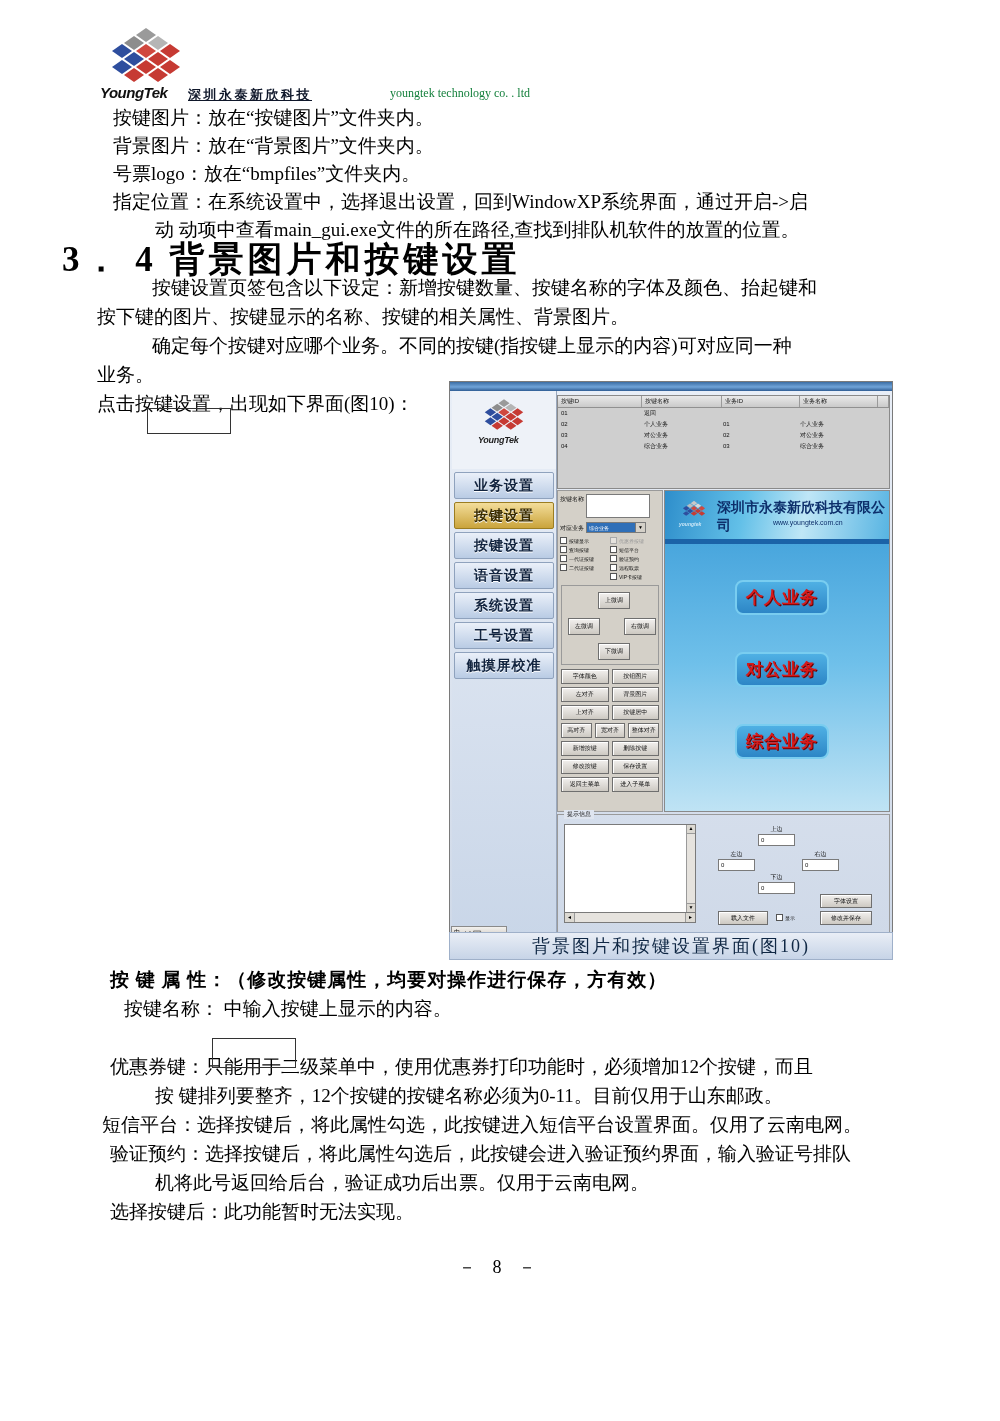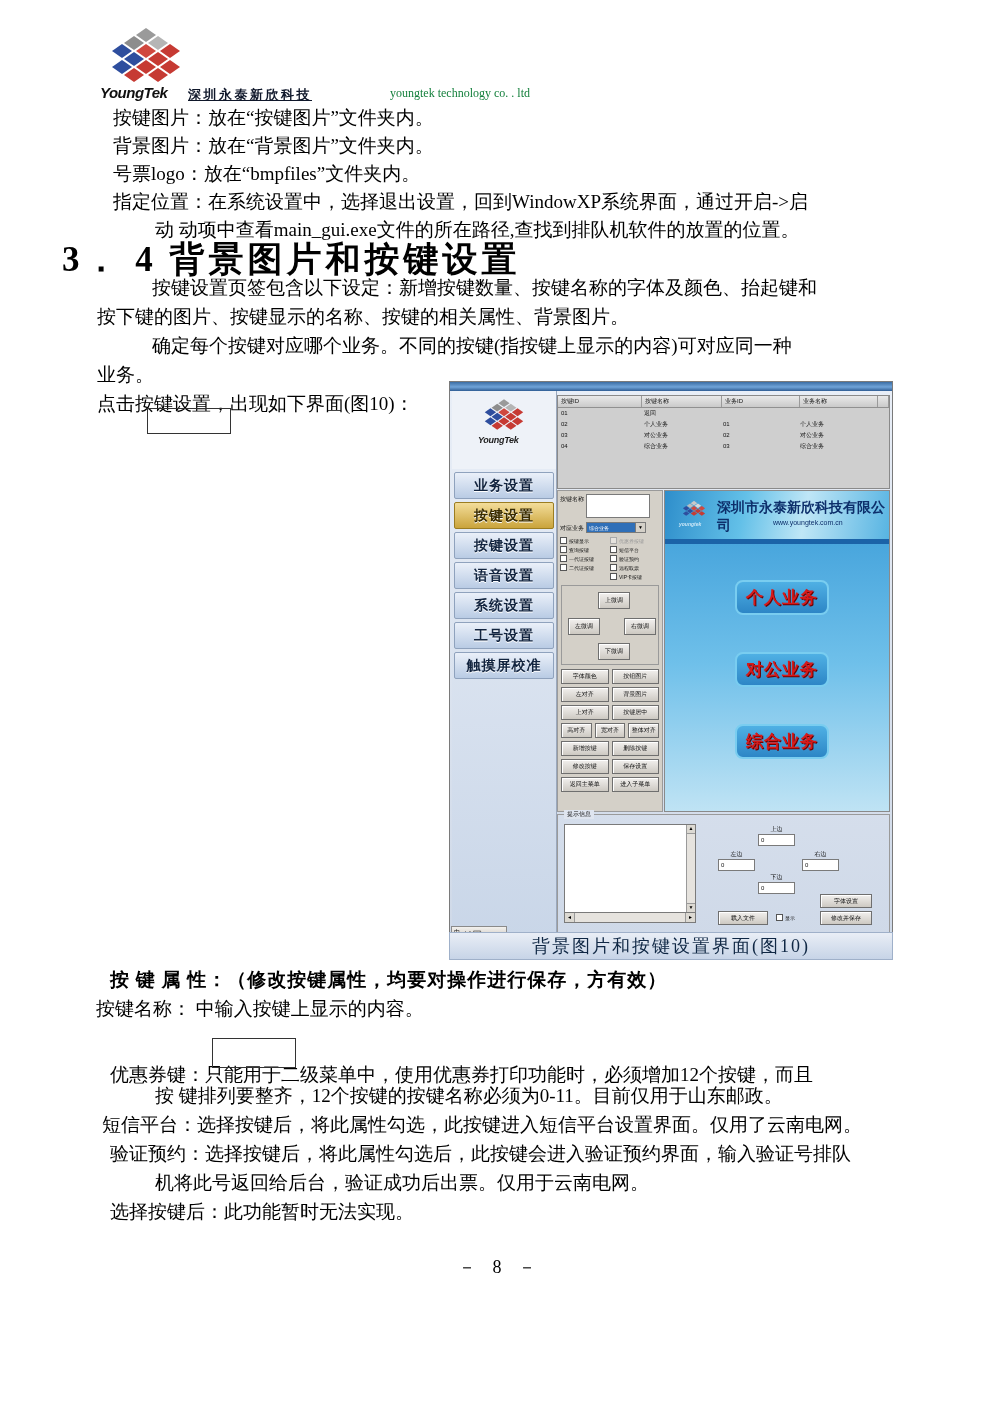--- a/index.html
+++ b/index.html
@@ -455,22 +455,22 @@
       <div class="ime">
         <span>中</span>
         <span>✓ ° ⌨</span>
       </div>
     </div>
   </div>
 
   <div class="caption">背景图片和按键设置界面(图10)</div>
 
   <div class="txt bold" style="left:110px;top:966px;">按 键 属 性：（修改按键属性，均要对操作进行保存，方有效）</div>
-  <div class="txt" style="left:96px;top:995px;">按键名称：         中输入按键上显示的内容。</div>
-  <div class="txt" style="left:110px;top:1053px;margin-top:8px;">优惠券键：只能用于二级菜单中，使用优惠券打印功能时，必须增加12个按键，而且</div>
+  <div class="txt" style="left:124px;top:995px;">按键名称：         中输入按键上显示的内容。</div>
+  <div class="txt" style="left:110px;top:1053px;">优惠券键：只能用于二级菜单中，使用优惠券打印功能时，必须增加12个按键，而且</div>
   <div class="txt" style="left:155px;top:1082px;">按 键排列要整齐，12个按键的按键名称必须为0-11。目前仅用于山东邮政。</div>
   <div class="txt" style="left:102px;top:1111px;">短信平台：选择按键后，将此属性勾选，此按键进入短信平台设置界面。仅用了云南电网。</div>
   <div class="txt" style="left:110px;top:1140px;">验证预约：选择按键后，将此属性勾选后，此按键会进入验证预约界面，输入验证号排队</div>
   <div class="txt" style="left:155px;top:1169px;">机将此号返回给后台，验证成功后出票。仅用于云南电网。</div>
   <div class="txt" style="left:110px;top:1198px;">选择按键后：此功能暂时无法实现。</div>
 
   <div class="stray" style="left:212px;top:1038px;width:82px;height:28px;"></div>
 
   <div class="pageno">－ 8 －</div>
 </div>

